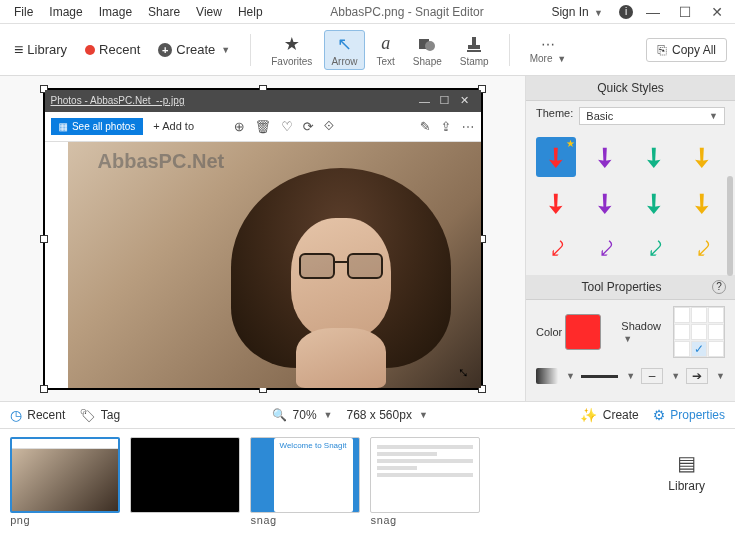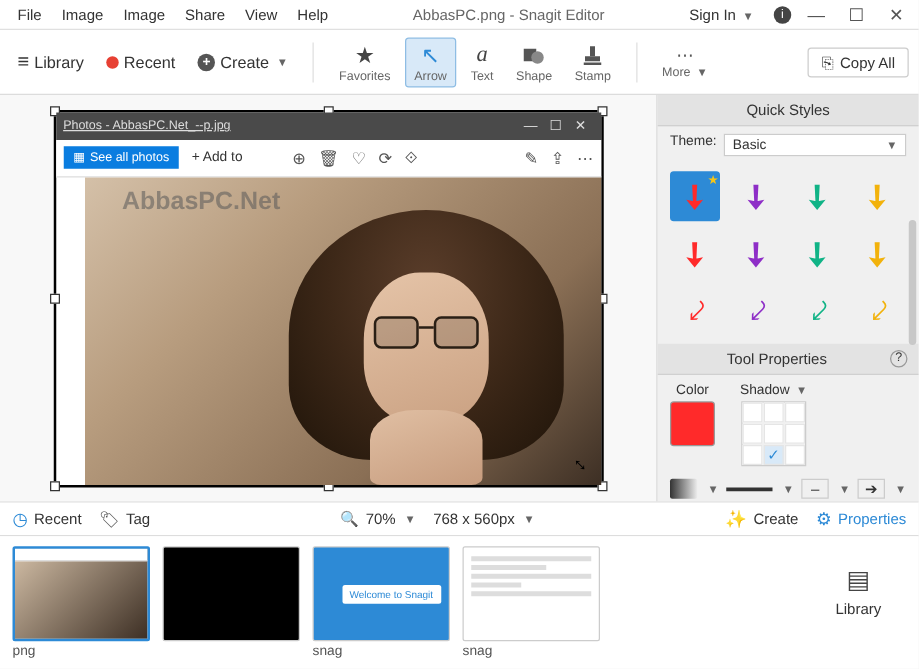--- a/index.html
+++ b/index.html
@@ -65,21 +65,21 @@
   .theme-row { display: flex; padding: 6px 10px; gap: 6px; }
   .theme-select { flex: 1; border: 1px solid #ccc; background: #fff; padding: 2px 6px; display: flex; justify-content: space-between; align-items: center; }
   .styles-grid { padding: 6px 10px; display: grid; grid-template-columns: repeat(4, 1fr); gap: 6px; }
   .style-swatch { width: 40px; height: 40px; display: flex; align-items: center; justify-content: center; position: relative; border-radius: 3px; cursor: pointer; }
   .style-swatch.sel { background: #2d8ad6; }
   .star { position: absolute; top: 1px; right: 1px; font-size: 10px; color: #f5c518; }
   .arrow-shape { font-size: 26px; font-weight: bold; transform: rotate(45deg); }
   .arrow-dotted { font-size: 22px; letter-spacing: -3px; transform: rotate(45deg); }
   .panel-header .help { float: right; width: 14px; height: 14px; border: 1px solid #999; border-radius: 50%; font-size: 10px; line-height: 12px; text-align: center; margin-right: 4px; }
   .props-body { padding: 6px 10px; display: flex; gap: 20px; }
-  .prop-col { display: flex; flex-direction: column; align-items: center; gap: 3px; }
+  .prop-col { display: flex; align-items: center; gap: 3px; }
   .color-swatch { width: 36px; height: 36px; background: #ff2a2a; border: 1px solid #999; border-radius: 3px; }
   .shadow-grid { display: grid; grid-template-columns: repeat(3, 16px); grid-template-rows: repeat(3, 16px); gap: 1px; border: 1px solid #ccc; }
   .shadow-grid div { background: #fff; border: 1px solid #e5e5e5; }
   .shadow-grid .chk { background: #d8e9f8; color: #2d8ad6; font-size: 12px; text-align: center; line-height: 14px; }
   .prop-row2 { display: flex; align-items: center; padding: 4px 10px 8px; gap: 6px; }
   .opacity-icon { width: 22px; height: 16px; background: linear-gradient(90deg, #333, #eee); border-radius: 2px; }
   .line-sample { flex: 1; height: 3px; background: #333; }
   .endcap { width: 22px; height: 16px; border: 1px solid #ccc; display: flex; align-items: center; justify-content: center; font-size: 12px; }
   .side-scroll { position: absolute; right: 2px; top: 100px; width: 6px; height: 100px; background: #c8c8c8; border-radius: 3px; }
 
@@ -89,25 +89,25 @@
   .statusbar .spacer { flex: 1; }
   .clock-icon { color: #2d8ad6; font-size: 14px; }
   .tag-icon { color: #555; font-size: 13px; }
   .wand-icon, .gear-icon { color: #2d8ad6; font-size: 14px; }
 
   
   .tray { height: 106px; background: #fff; display: flex; align-items: flex-start; padding: 8px 10px; gap: 10px; }
   .thumb-wrap { display: flex; flex-direction: column; align-items: flex-start; gap: 2px; }
   .thumb { width: 110px; height: 76px; border: 1px solid #ccc; border-radius: 2px; overflow: hidden; position: relative; cursor: pointer; }
   .thumb.sel { border: 2px solid #2d8ad6; }
-  .thumb-label { font-size: 11px; color: #555; }
+  .thumb-label { font-size: 11px; color: #555; font-family: Liberation Mono, monospace; }
   .thumb1 { background: linear-gradient(135deg, #d4c0a8, #3d2f24); }
   .thumb1-bar { position: absolute; top: 0; left: 0; right: 0; height: 10px; background: #fff; border-bottom: 1px solid #ddd; }
   .thumb2 { background: #000; }
-  .thumb3 { background: #2d8ad6; display: flex; align-items: center; justify-content: center; padding-left: 16px; }
+  .thumb3 { background: #2d8ad6; display: flex; justify-content: center; padding-left: 16px; }
   .thumb3-box { background: #fff; color: #2d8ad6; padding: 3px 6px; font-size: 8px; border-radius: 2px; }
   .thumb4 { background: #fff; padding: 4px; }
   .thumb4-lines div { height: 4px; background: #ddd; margin: 3px 2px; }
   .tray-spacer { flex: 1; }
   .lib-btn { display: flex; flex-direction: column; align-items: center; gap: 4px; padding: 14px 20px; cursor: pointer; }
   .lib-icon { font-size: 20px; color: #444; }
 </style>
 </head>
 <body>
 

